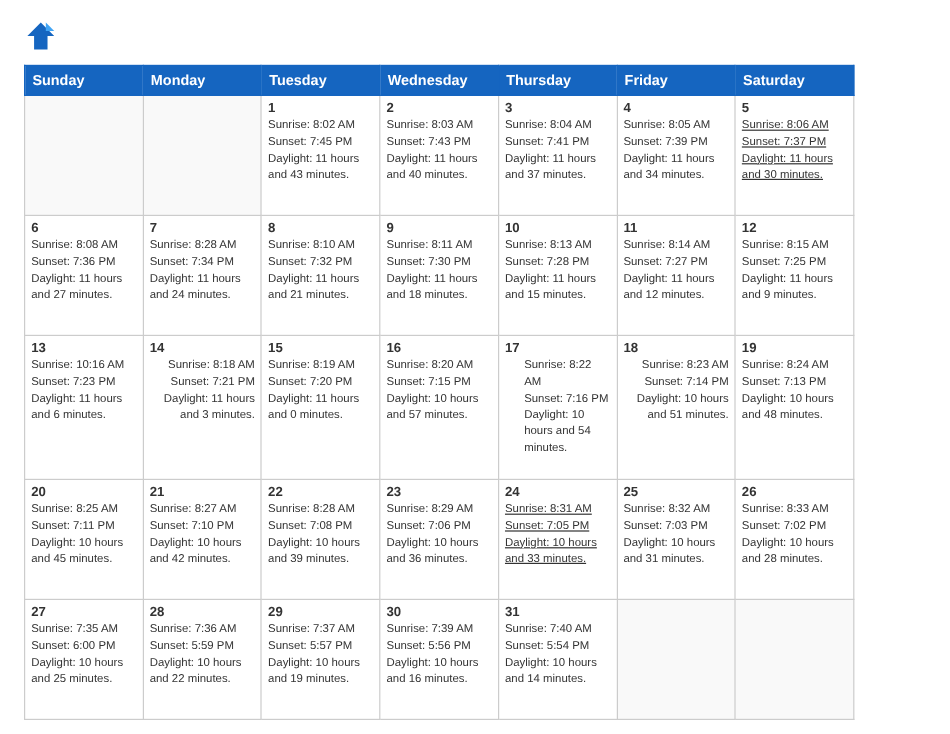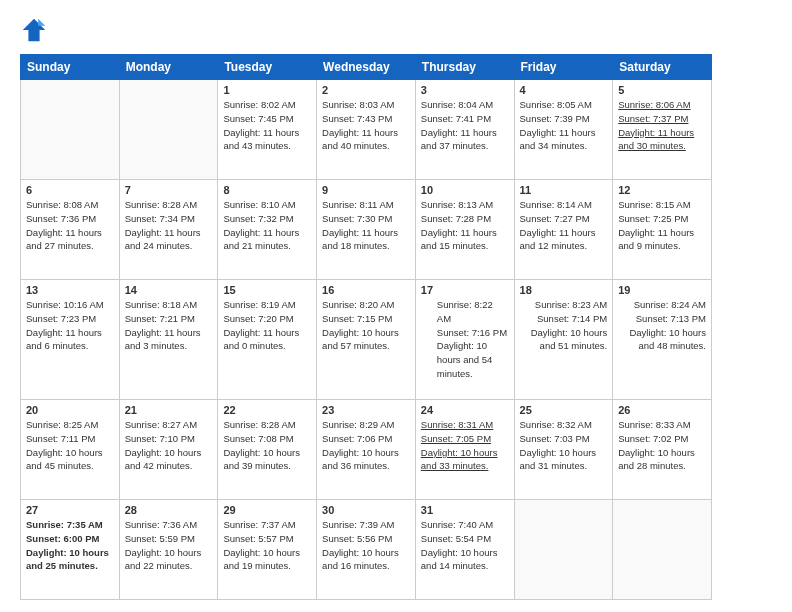--- a/index.html
+++ b/index.html
@@ -201,21 +201,21 @@
         </tr>
         <tr>
           <td>
             <span class="day-num">13</span>
             <div class="cell-info" style="white-space: pre-line;">Sunrise: 10:16 AM
 Sunset: 7:23 PM
 Daylight: 11 hours and 6 minutes.</div>
           </td>
           <td>
             <span class="day-num">14</span>
-            <div class="cell-info" style="white-space: pre-line;">Sunrise: 8:18 AM
+            <div class="cell-info" style="white-space: pre-line; text-align: right;">Sunrise: 8:18 AM
 Sunset: 7:21 PM
 Daylight: 11 hours and 3 minutes.</div>
           </td>
           <td>
             <span class="day-num">15</span>
             <div class="cell-info" style="white-space: pre-line;">Sunrise: 8:19 AM
 Sunset: 7:20 PM
 Daylight: 11 hours and 0 minutes.</div>
           </td>
           <td>
@@ -231,21 +231,21 @@
 Daylight: 10 hours and 54 minutes.</div>
           </td>
           <td>
             <span class="day-num">18</span>
             <div class="cell-info" style="white-space: pre-line; text-align: right;">Sunrise: 8:23 AM
 Sunset: 7:14 PM
 Daylight: 10 hours and 51 minutes.</div>
           </td>
           <td>
             <span class="day-num">19</span>
-            <div class="cell-info" style="white-space: pre-line; text-align: right;">Sunrise: 8:24 AM
+            <div class="cell-info" style="white-space: pre-line;">Sunrise: 8:24 AM
 Sunset: 7:13 PM
 Daylight: 10 hours and 48 minutes.</div>
           </td>
         </tr>
         <tr>
           <td>
             <span class="day-num">20</span>
             <div class="cell-info" style="white-space: pre-line;">Sunrise: 8:25 AM
 Sunset: 7:11 PM
 Daylight: 10 hours and 45 minutes.</div>
@@ -283,21 +283,21 @@
           <td>
             <span class="day-num">26</span>
             <div class="cell-info" style="white-space: pre-line;">Sunrise: 8:33 AM
 Sunset: 7:02 PM
 Daylight: 10 hours and 28 minutes.</div>
           </td>
         </tr>
         <tr>
           <td>
             <span class="day-num">27</span>
-            <div class="cell-info" style="white-space: pre-line; font-weight: bold;">Sunrise: 7:35 AM
+            <div class="cell-info" style="white-space: pre-line;">Sunrise: 7:35 AM
 Sunset: 6:00 PM
 Daylight: 10 hours and 25 minutes.</div>
           </td>
           <td>
             <span class="day-num">28</span>
             <div class="cell-info" style="white-space: pre-line;">Sunrise: 7:36 AM
 Sunset: 5:59 PM
 Daylight: 10 hours and 22 minutes.</div>
           </td>
           <td>

